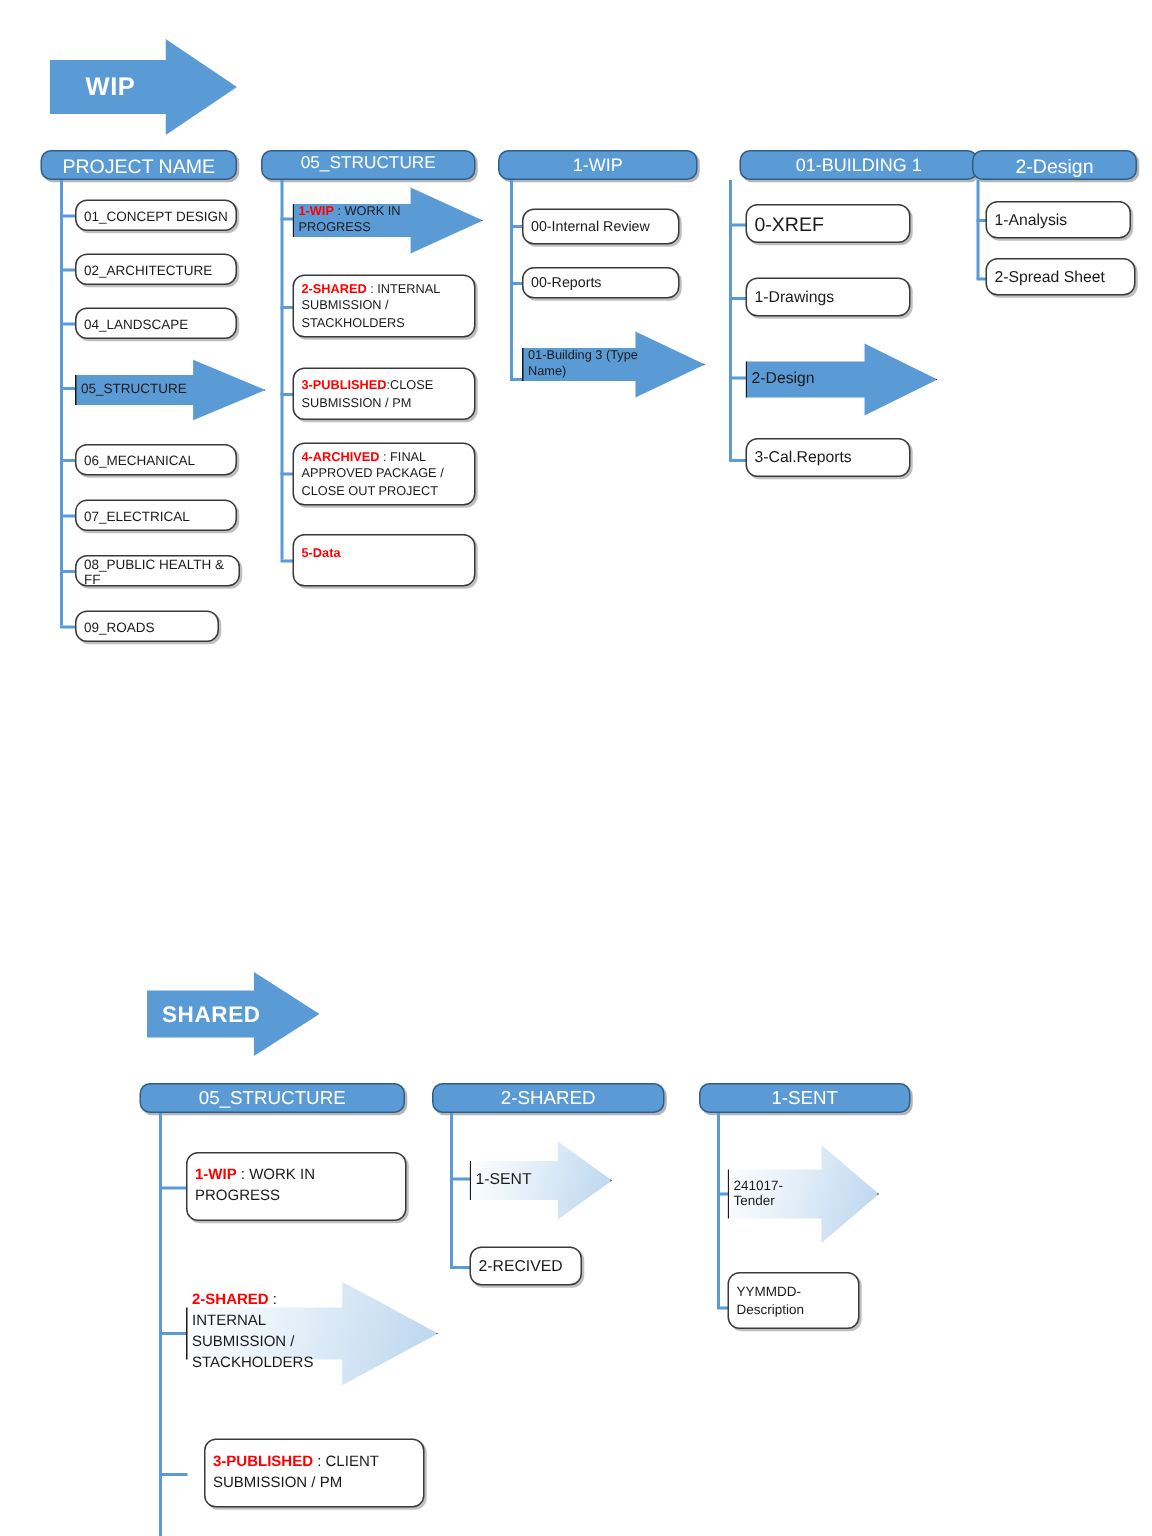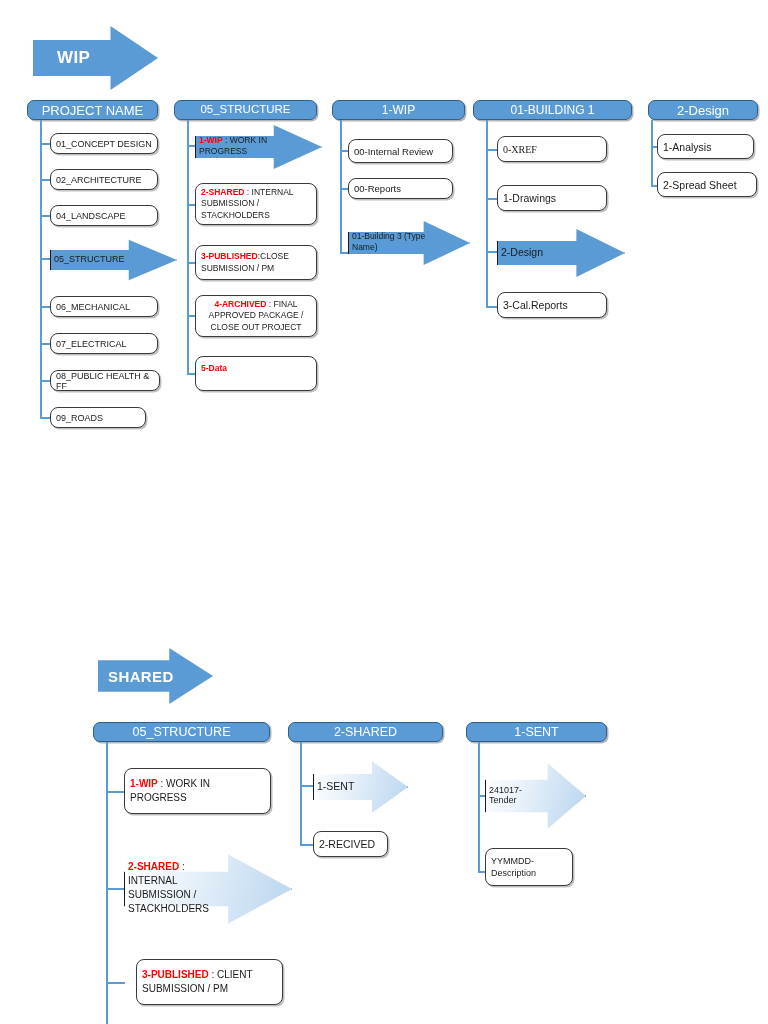--- a/index.html
+++ b/index.html
@@ -136,21 +136,21 @@
 
   <div class="hdr" style="left:27px; top:100px; width:131px; height:20px;">
     <span class="hdr-txt" style="font-size:13px;">PROJECT NAME</span>
   </div>
   <div class="hdr" style="left:174px; top:100px; width:143px; height:20px;">
     <span class="hdr-txt" style="font-size:11.5px;">05_STRUCTURE</span>
   </div>
   <div class="hdr" style="left:332px; top:100px; width:133px; height:20px;">
     <span class="hdr-txt" style="font-size:12px;">1-WIP</span>
   </div>
-  <div class="hdr" style="left:473px; top:100px; width:159px; height:20px;justify-content:center;">
+  <div class="hdr" style="left:493px; top:100px; width:159px; height:20px;justify-content:center;">
     <span class="hdr-txt" style="font-size:12px;">01-BUILDING 1</span>
   </div>
   <div class="hdr" style="left:648px; top:100px; width:110px; height:20px;">
     <span class="hdr-txt" style="font-size:13px;">2-Design</span>
   </div>
 
   <div class="vline" style="left:40px; top:120px; height:297px;"></div>
   <div class="hline" style="left:40px; top:143px; width:13px;"></div>
   <div class="hline" style="left:40px; top:179px; width:13px;"></div>
   <div class="hline" style="left:40px; top:215px; width:13px;"></div>
@@ -201,21 +201,21 @@
   </div>
 
   <div class="node" style="left:195px; top:183px; width:122px; height:42px;">
     <span class="ntxt" style="font-size:8.5px; line-height:11.5px;"><span class="red">2-SHARED</span><span class="t-dark"> : INTERNAL SUBMISSION / STACKHOLDERS</span></span>
   </div>
 
   <div class="node" style="left:195px; top:245px; width:122px; height:35px;">
     <span class="ntxt" style="font-size:8.5px; line-height:11.5px;"><span class="red">3-PUBLISHED</span><span class="t-dark">:CLOSE SUBMISSION / PM</span></span>
   </div>
 
-  <div class="node" style="left:195px; top:295px; width:122px; height:42px;text-align:center;">
+  <div class="node" style="left:195px; top:295px; width:122px; height:42px;">
     <span class="ntxt" style="font-size:8.5px; line-height:11.5px;"><span class="red">4-ARCHIVED</span><span class="t-dark"> : FINAL APPROVED PACKAGE / CLOSE OUT PROJECT</span></span>
   </div>
 
   <div class="node" style="left:195px; top:356px; width:122px; height:35px; align-items:flex-start; padding-top:6px;">
     <span class="ntxt" style="font-size:8.5px; line-height:11.5px;"><span class="red">5-Data</span><span class="t-dark"></span></span>
   </div>
 
   <div class="vline" style="left:340px; top:120px; height:133px;"></div>
   <div class="hline" style="left:340px; top:150px; width:10px;"></div>
   <div class="hline" style="left:340px; top:188px; width:10px;"></div>
@@ -233,21 +233,21 @@
     <span class="atxt t-dark" style="font-size:8.5px; line-height:11px;">01-Building 3 (Type Name)</span>
   </div>
 
   <div class="vline" style="left:486px; top:120px; height:187px;"></div>
   <div class="hline" style="left:486px; top:149px; width:13px;"></div>
   <div class="hline" style="left:486px; top:198px; width:13px;"></div>
   <div class="hline" style="left:486px; top:251px; width:13px;"></div>
   <div class="hline" style="left:486px; top:306px; width:13px;"></div>
 
   <div class="node" style="left:497px; top:136px; width:110px; height:26px;">
-    <span class="ntxt t-dark" style="font-size:10px;font-family:Liberation Serif, serif;">0-XREF</span>
+    <span class="ntxt t-dark" style="font-size:13px;">0-XREF</span>
   </div>
   <div class="node" style="left:497px; top:185px; width:110px; height:26px;">
     <span class="ntxt t-dark" style="font-size:10.5px;">1-Drawings</span>
   </div>
 
   <div class="anode" style="left:497px; top:228px; width:126px; height:48px;">
     <div class="ashape"></div>
     <span class="atxt t-dark" style="font-size:10.5px;">2-Design</span>
   </div>
 

